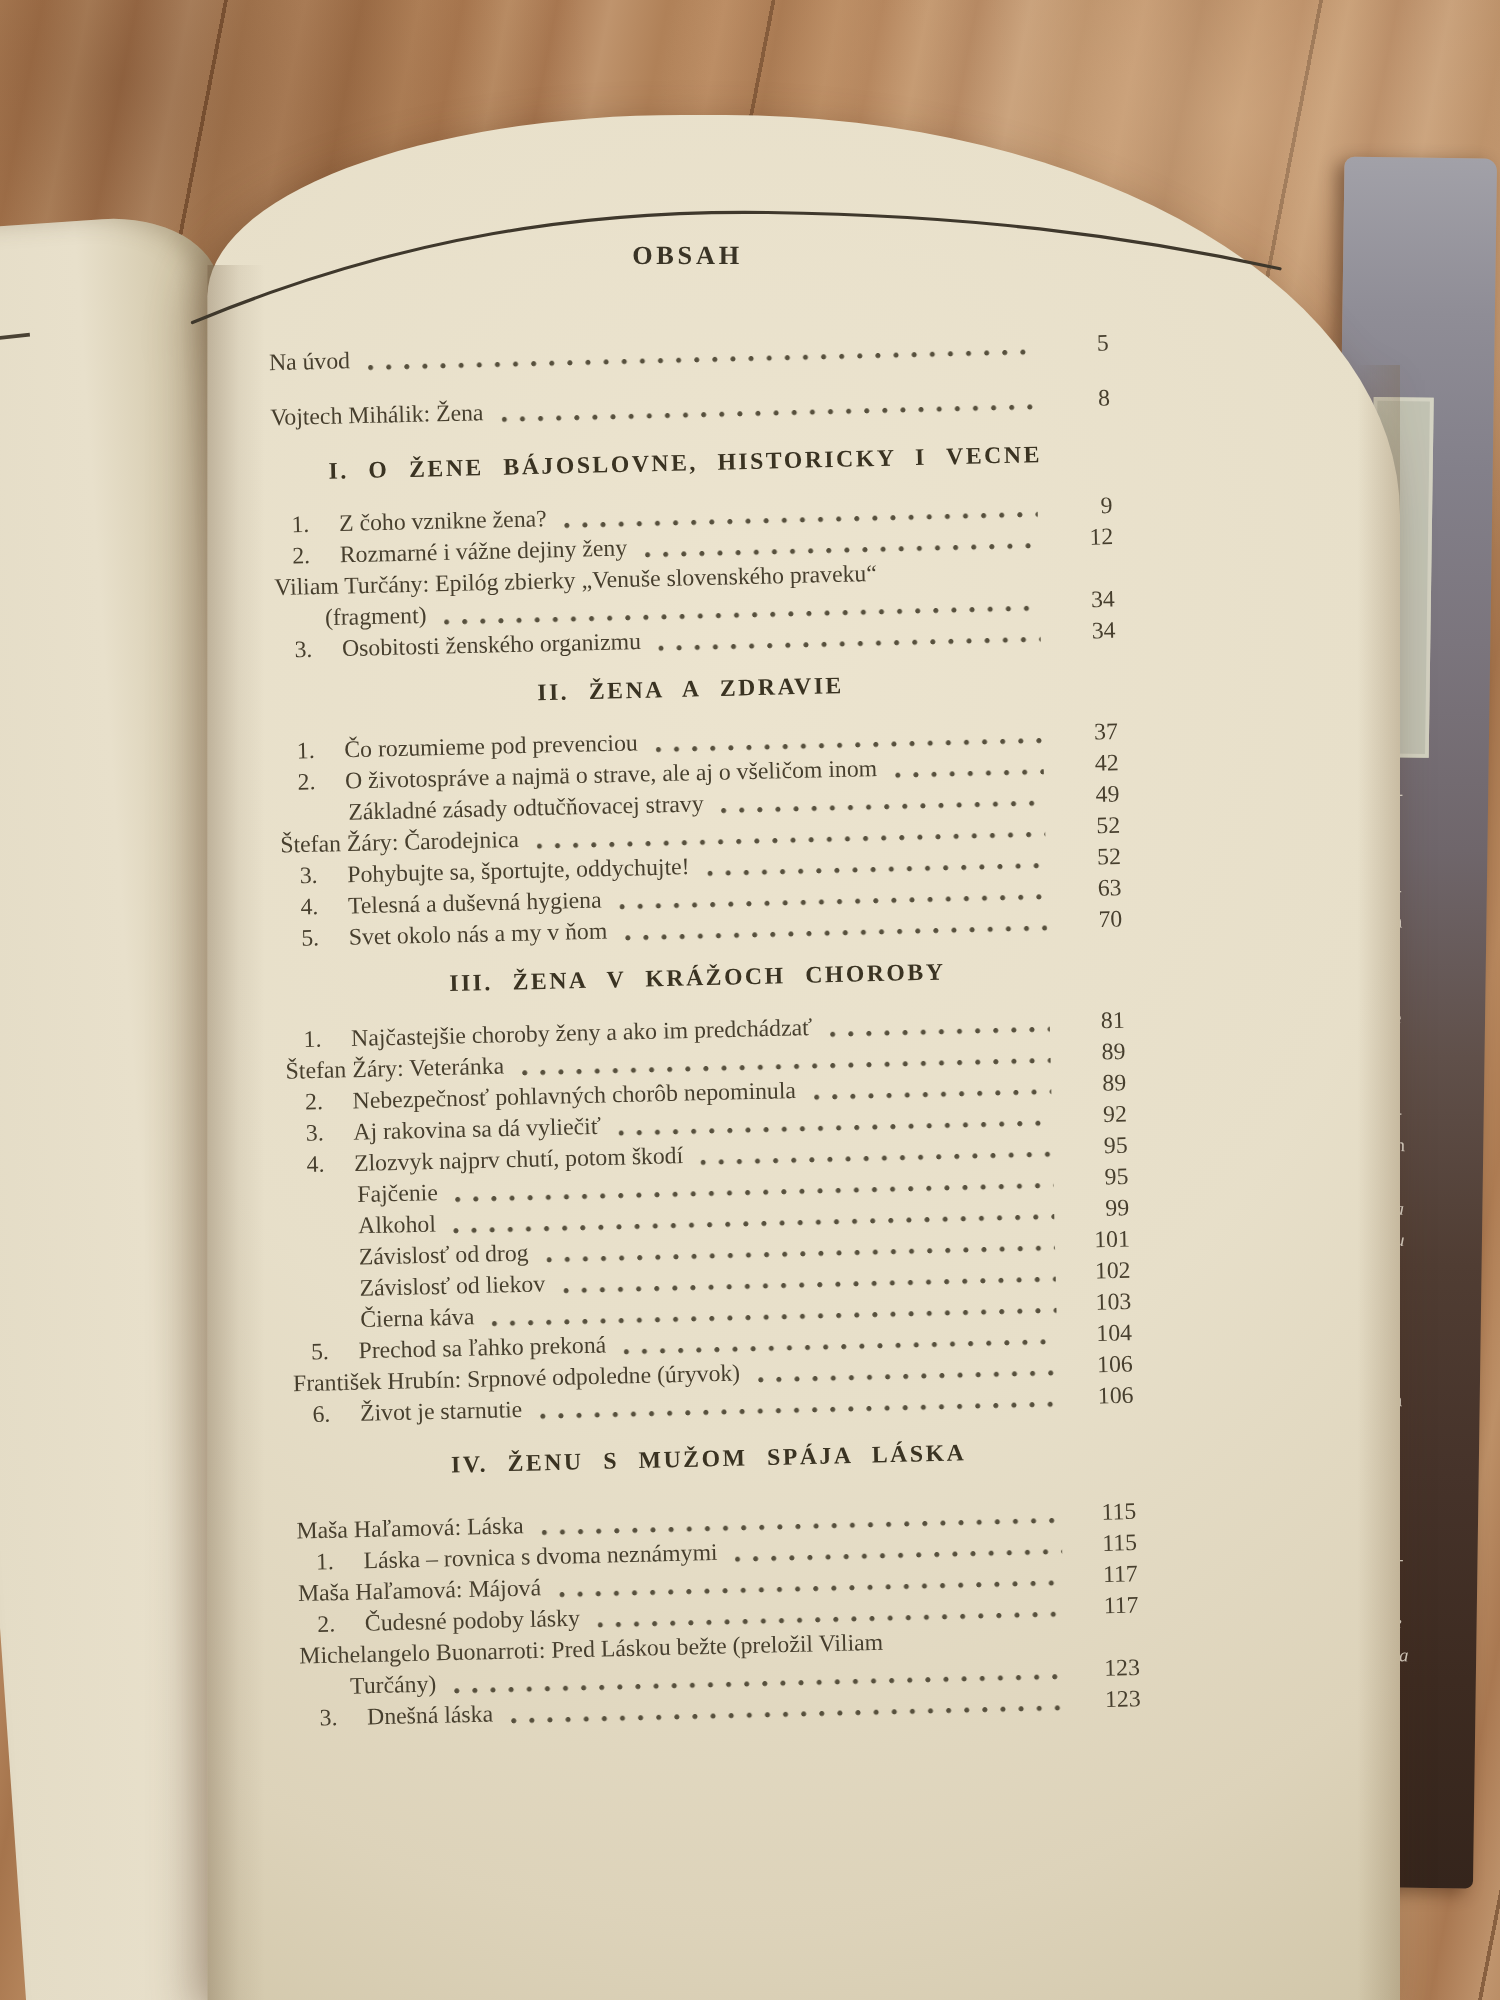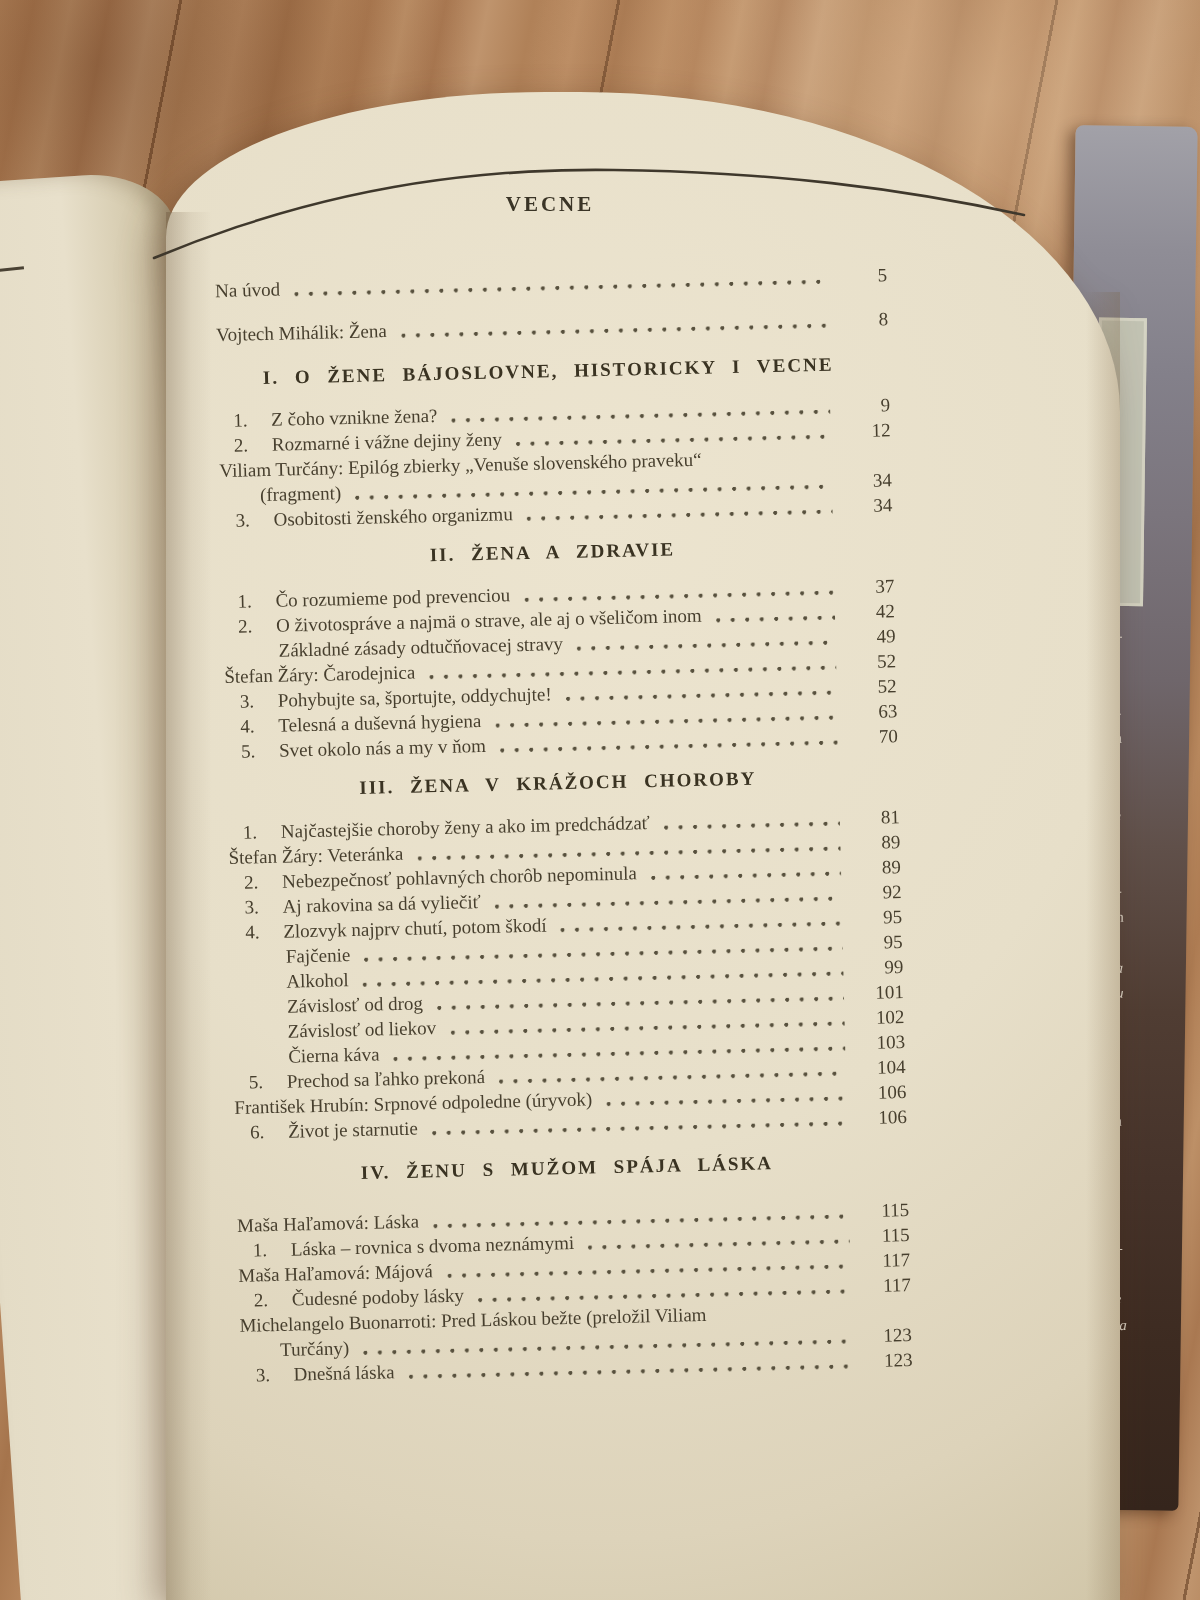--- a/index.html
+++ b/index.html
@@ -145,21 +145,21 @@
 
 <div class="left-page">
   <div class="left-rule"></div>
 
 </div>
 
 <div class="main-page">
   <svg class="rule-arc" width="890" height="112" viewBox="0 0 890 112">
     <path d="M2,98 C170,28 320,8 462,10 C620,12 748,28 872,55" stroke="#3f382c" stroke-width="2.6" fill="none" stroke-linecap="round"></path>
   </svg>
-  <div class="toc-title">VECNE</div>
+  <div class="toc-title">OBSAH</div>
   <div class="toc" id="toc">
       <div class="row flush front">
         <span class="pfx"></span>
         <span class="txt">Na úvod</span>
         <span class="dots"></span>
         <span class="pg">5</span>
       </div>
       <div class="row flush front">
         <span class="pfx"></span>
         <span class="txt">Vojtech Mihálik: Žena</span>

